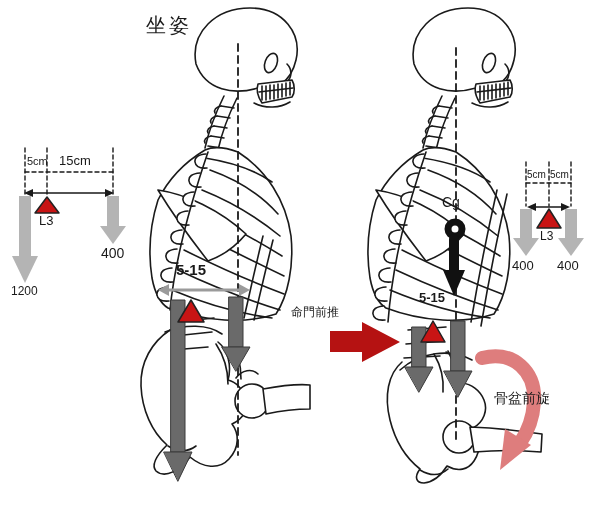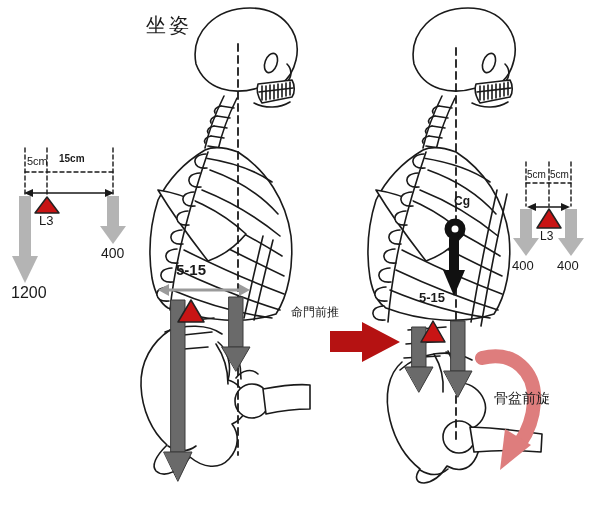--- a/index.html
+++ b/index.html
@@ -4,27 +4,27 @@
 <style>
   html,body{margin:0;padding:0;background:#fff;}
   .canvas{
     position:relative;width:600px;height:520px;background:#fff;overflow:hidden;
     font-family:"Liberation Sans","DejaVu Sans",sans-serif;color:#1a1a1a;
   }
   .canvas svg{position:absolute;left:0;top:0;}
   .lbl{position:absolute;white-space:nowrap;color:#1a1a1a;line-height:1;}
   .lbl-posture {left:146px;top:15px;font-size:20px;letter-spacing:3px;}
   .lbl-d1-5cm  {left:27px;top:156px;font-size:11px;}
-  .lbl-d1-15cm {left:59px;top:154px;font-size:10px;font-weight:bold;}
+  .lbl-d1-15cm {left:59px;top:154px;font-size:13px;}
   .lbl-d1-L3   {left:39px;top:214px;font-size:13px;}
-  .lbl-d1-1200 {left:11px;top:285px;font-size:16px;}
+  .lbl-d1-1200 {left:11px;top:285px;font-size:12px;}
   .lbl-d1-400  {left:101px;top:246px;font-size:14px;}
   .lbl-lum-l   {left:176px;top:262px;font-size:15px;font-weight:700;}
   .lbl-push    {left:291px;top:306px;font-size:12px;}
-  .lbl-cg      {left:442px;top:195px;font-size:12px;font-weight:700;margin-left:12px;}
+  .lbl-cg      {left:442px;top:195px;font-size:14px;font-weight:400;}
   .lbl-lum-r   {left:419px;top:291px;font-size:13px;font-weight:700;}
   .lbl-rot     {left:494px;top:391px;font-size:14px;}
   .lbl-d2-5cm-a{left:527px;top:170px;font-size:10px;}
   .lbl-d2-5cm-b{left:550px;top:170px;font-size:10px;}
   .lbl-d2-L3   {left:540px;top:230px;font-size:12px;}
   .lbl-d2-400-a{left:512px;top:259px;font-size:13px;}
   .lbl-d2-400-b{left:557px;top:259px;font-size:13px;}
 </style>
 </head>
 <body>

